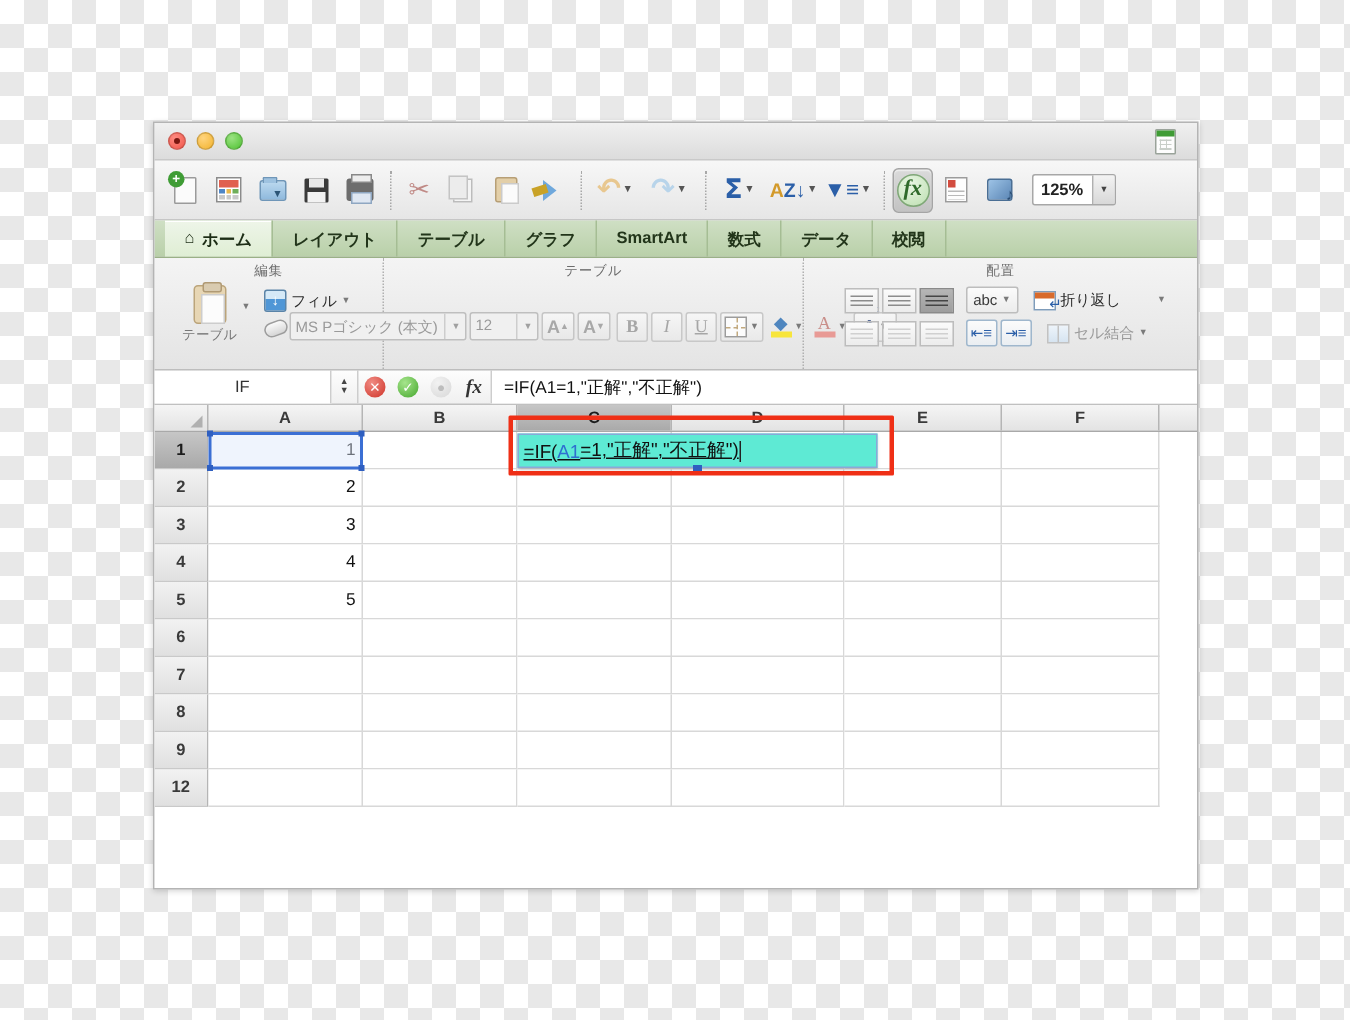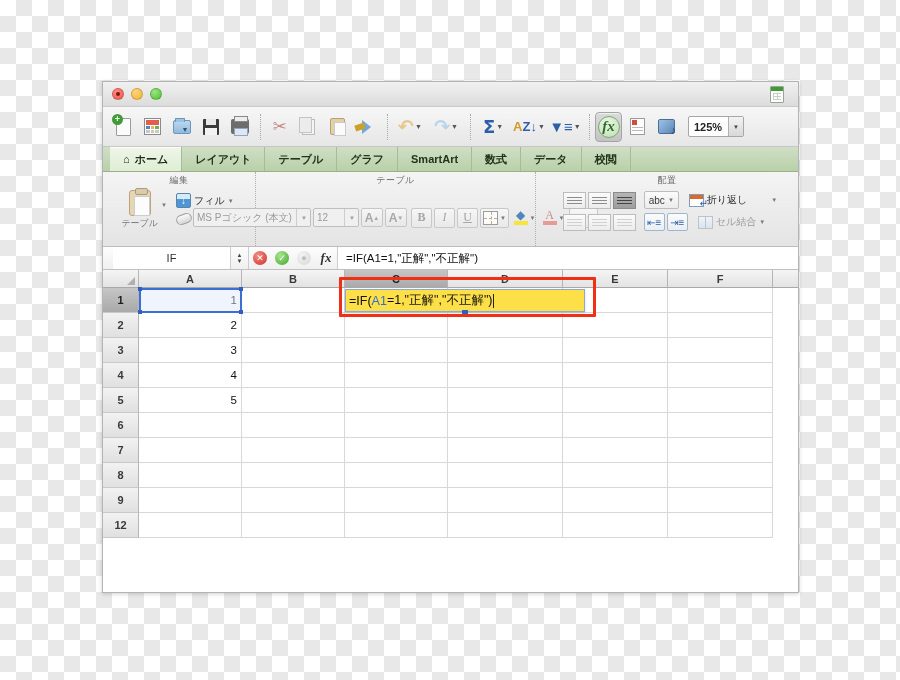--- a/index.html
+++ b/index.html
@@ -358,21 +358,21 @@
   
   .formula-bar {
     height: 23px; flex: none;
     background: linear-gradient(to bottom,#fdfdfd,#f0f0f0);
     border-bottom: 1px solid #c0c0c0;
     display: flex; align-items: stretch;
   }
   .namebox {
     width: 118px; background: #fff; border-right: 1px solid #cdcdcd;
     display: flex; align-items: center; justify-content: center;
-    font-size: 11px; color: #333; margin-left: 10px;
+    font-size: 11px; color: #333;
   }
   .stepper {
     width: 18px; display:flex; flex-direction:column; align-items:center;
     justify-content:center; border-right:1px solid #cdcdcd; gap:1px;
     font-size:6px; color:#454545; line-height:5px;
   }
   .fbtn {
     width: 22px; display:flex; align-items:center; justify-content:center;
   }
   .circ {
@@ -437,25 +437,25 @@
   .sel-a1 span {
     position: absolute; width: 4px; height: 4px; background: #2f5fc0;
   }
   .sel-a1 .h1 { left:-3px; top:-3px; }
   .sel-a1 .h2 { right:-3px; top:-3px; }
   .sel-a1 .h3 { left:-3px; bottom:-3px; }
   .sel-a1 .h4 { right:-3px; bottom:-3px; }
 
   
   .edit-cell {
-    position: absolute; background: #fde047;
+    position: absolute; background: #5eead4;
     border: 1px solid #8aa8d8; box-shadow: 0 1px 2px rgba(0,0,0,.18);
     display: flex; align-items: center;
     padding-left: 3px; font-size: 12.5px; color: #111;
-    white-space: nowrap; z-index: 5;
+    white-space: nowrap; z-index: 5; text-decoration: underline;
   }
   .edit-cell .ref-blue { color: #2f6fd0; }
   .caretbar {
     display:inline-block; width:1px; height:14px; background:#222; margin-left:1px;
   }
   .edit-handle {
     position:absolute; width:6px; height:5px; background:#2f5fc0;
     left: 50%; bottom: -4px; transform: translateX(-50%);
   }
 

